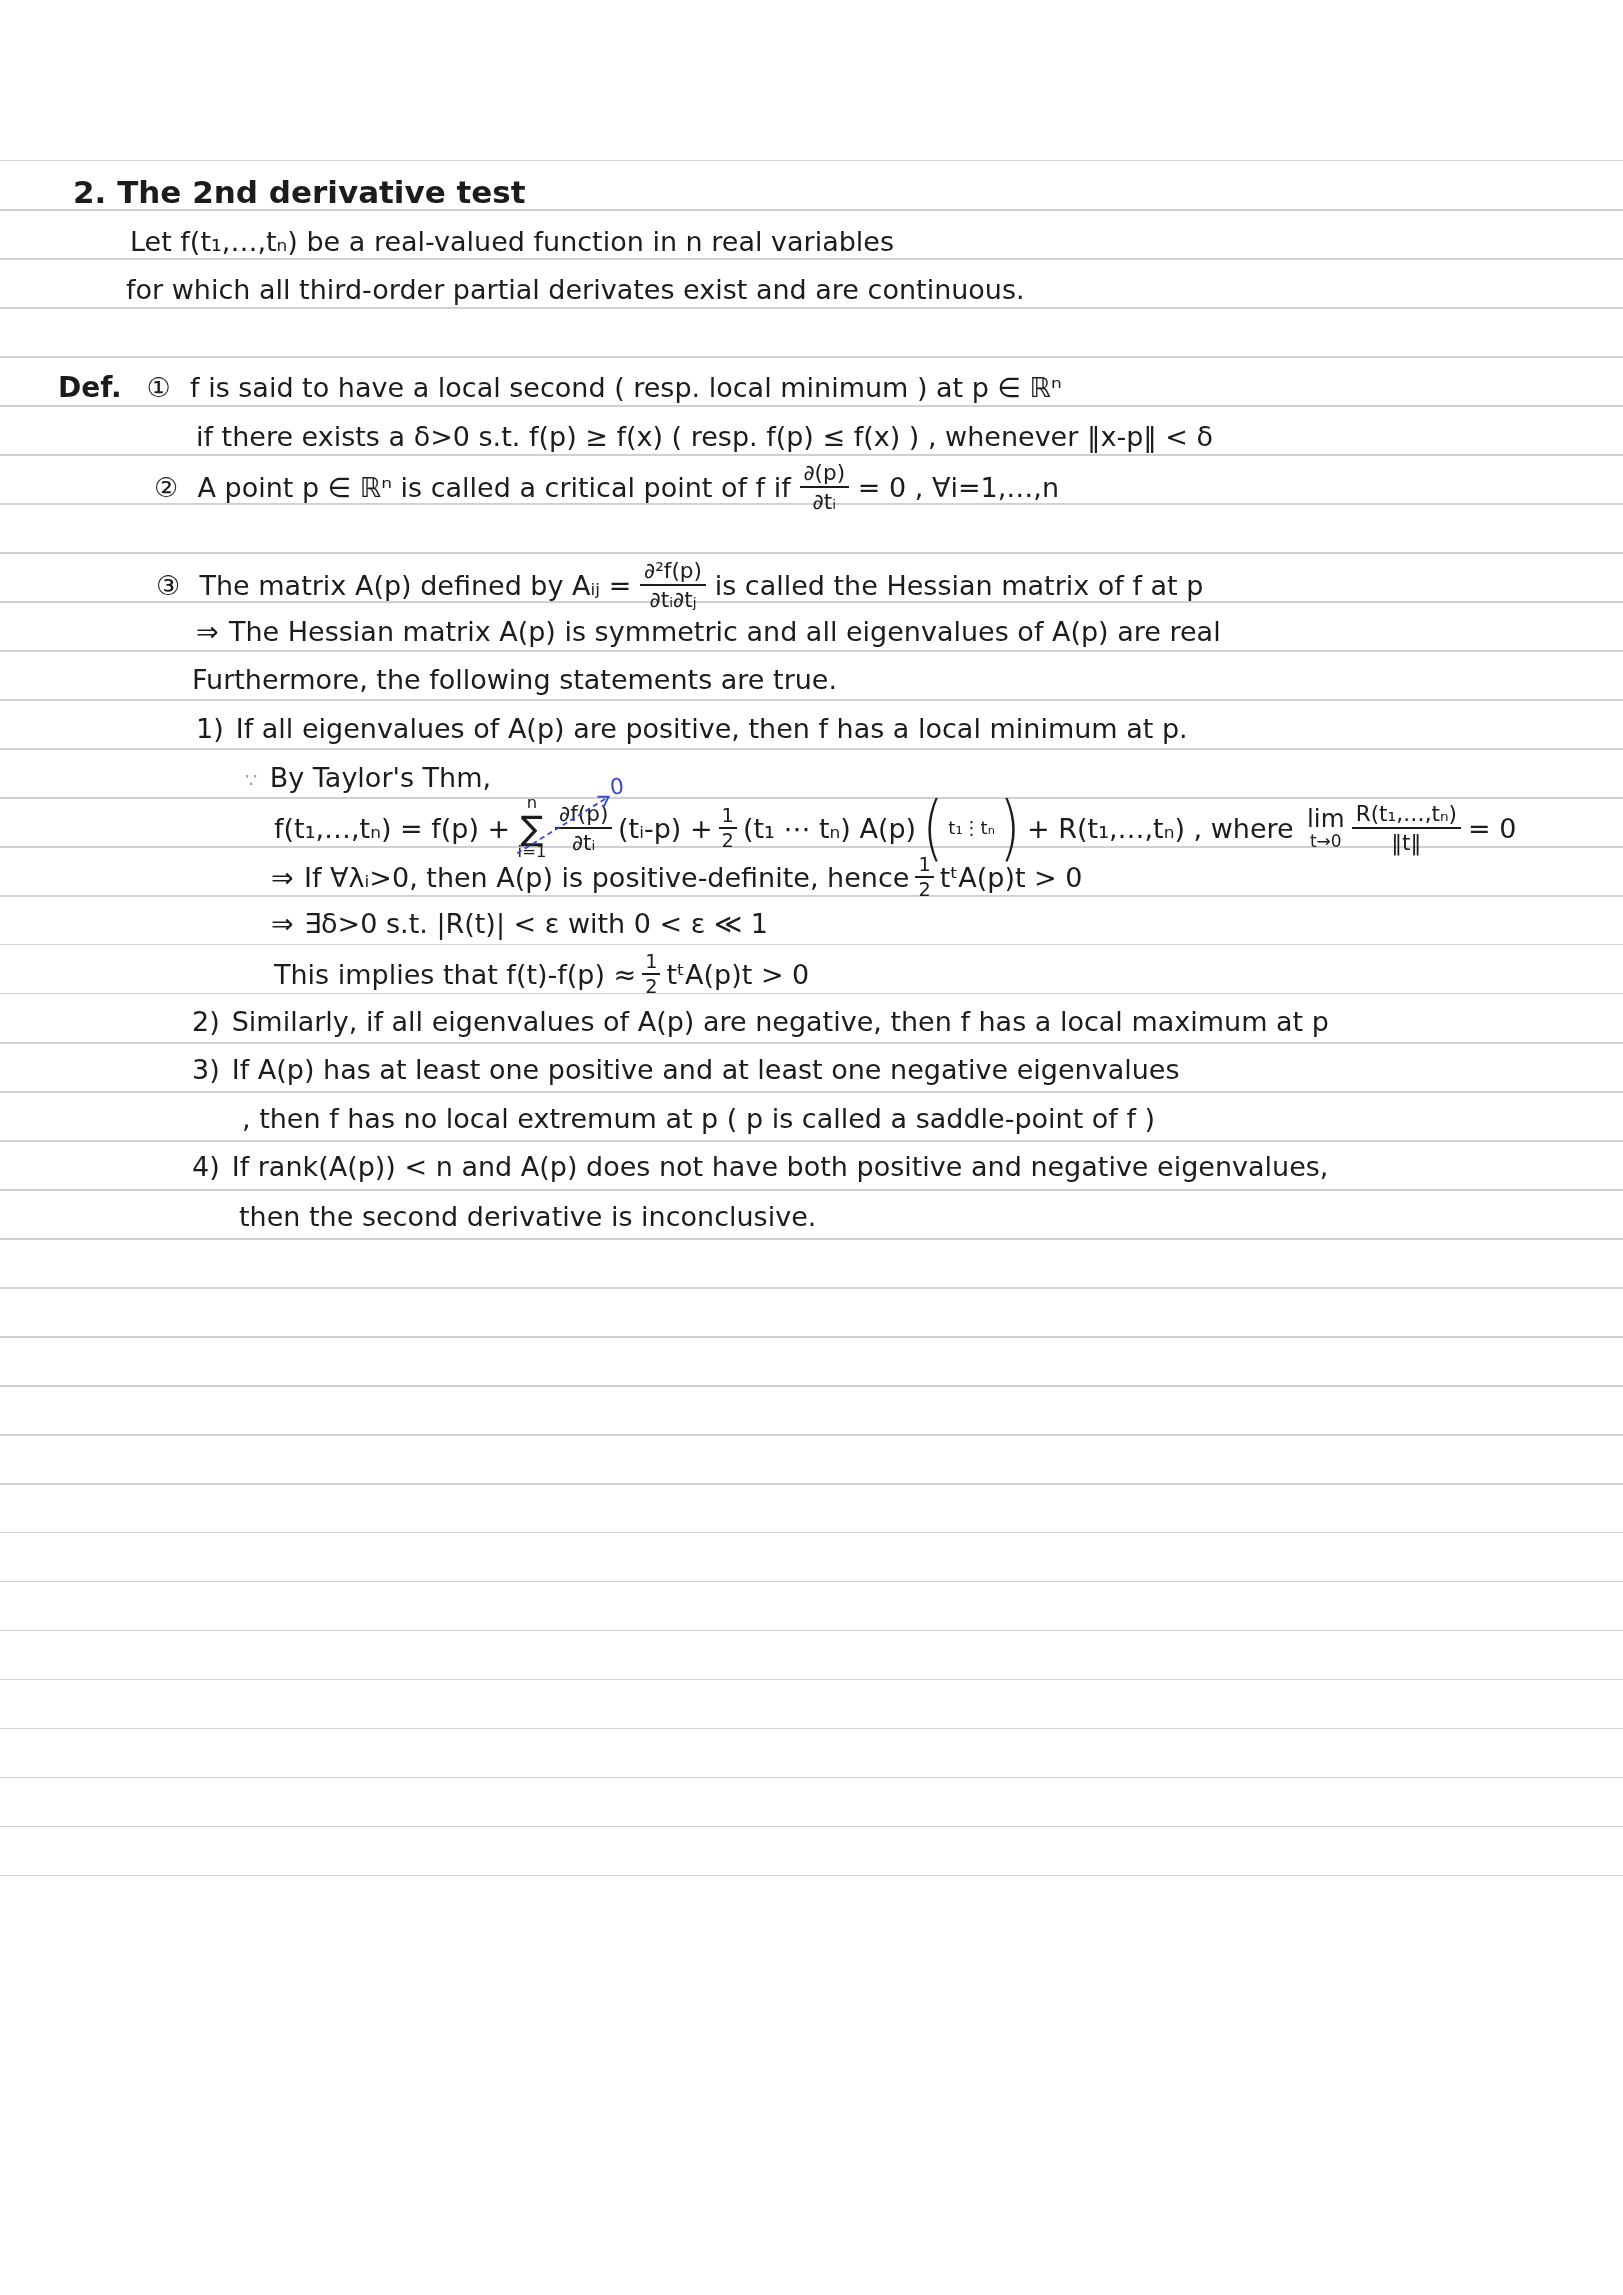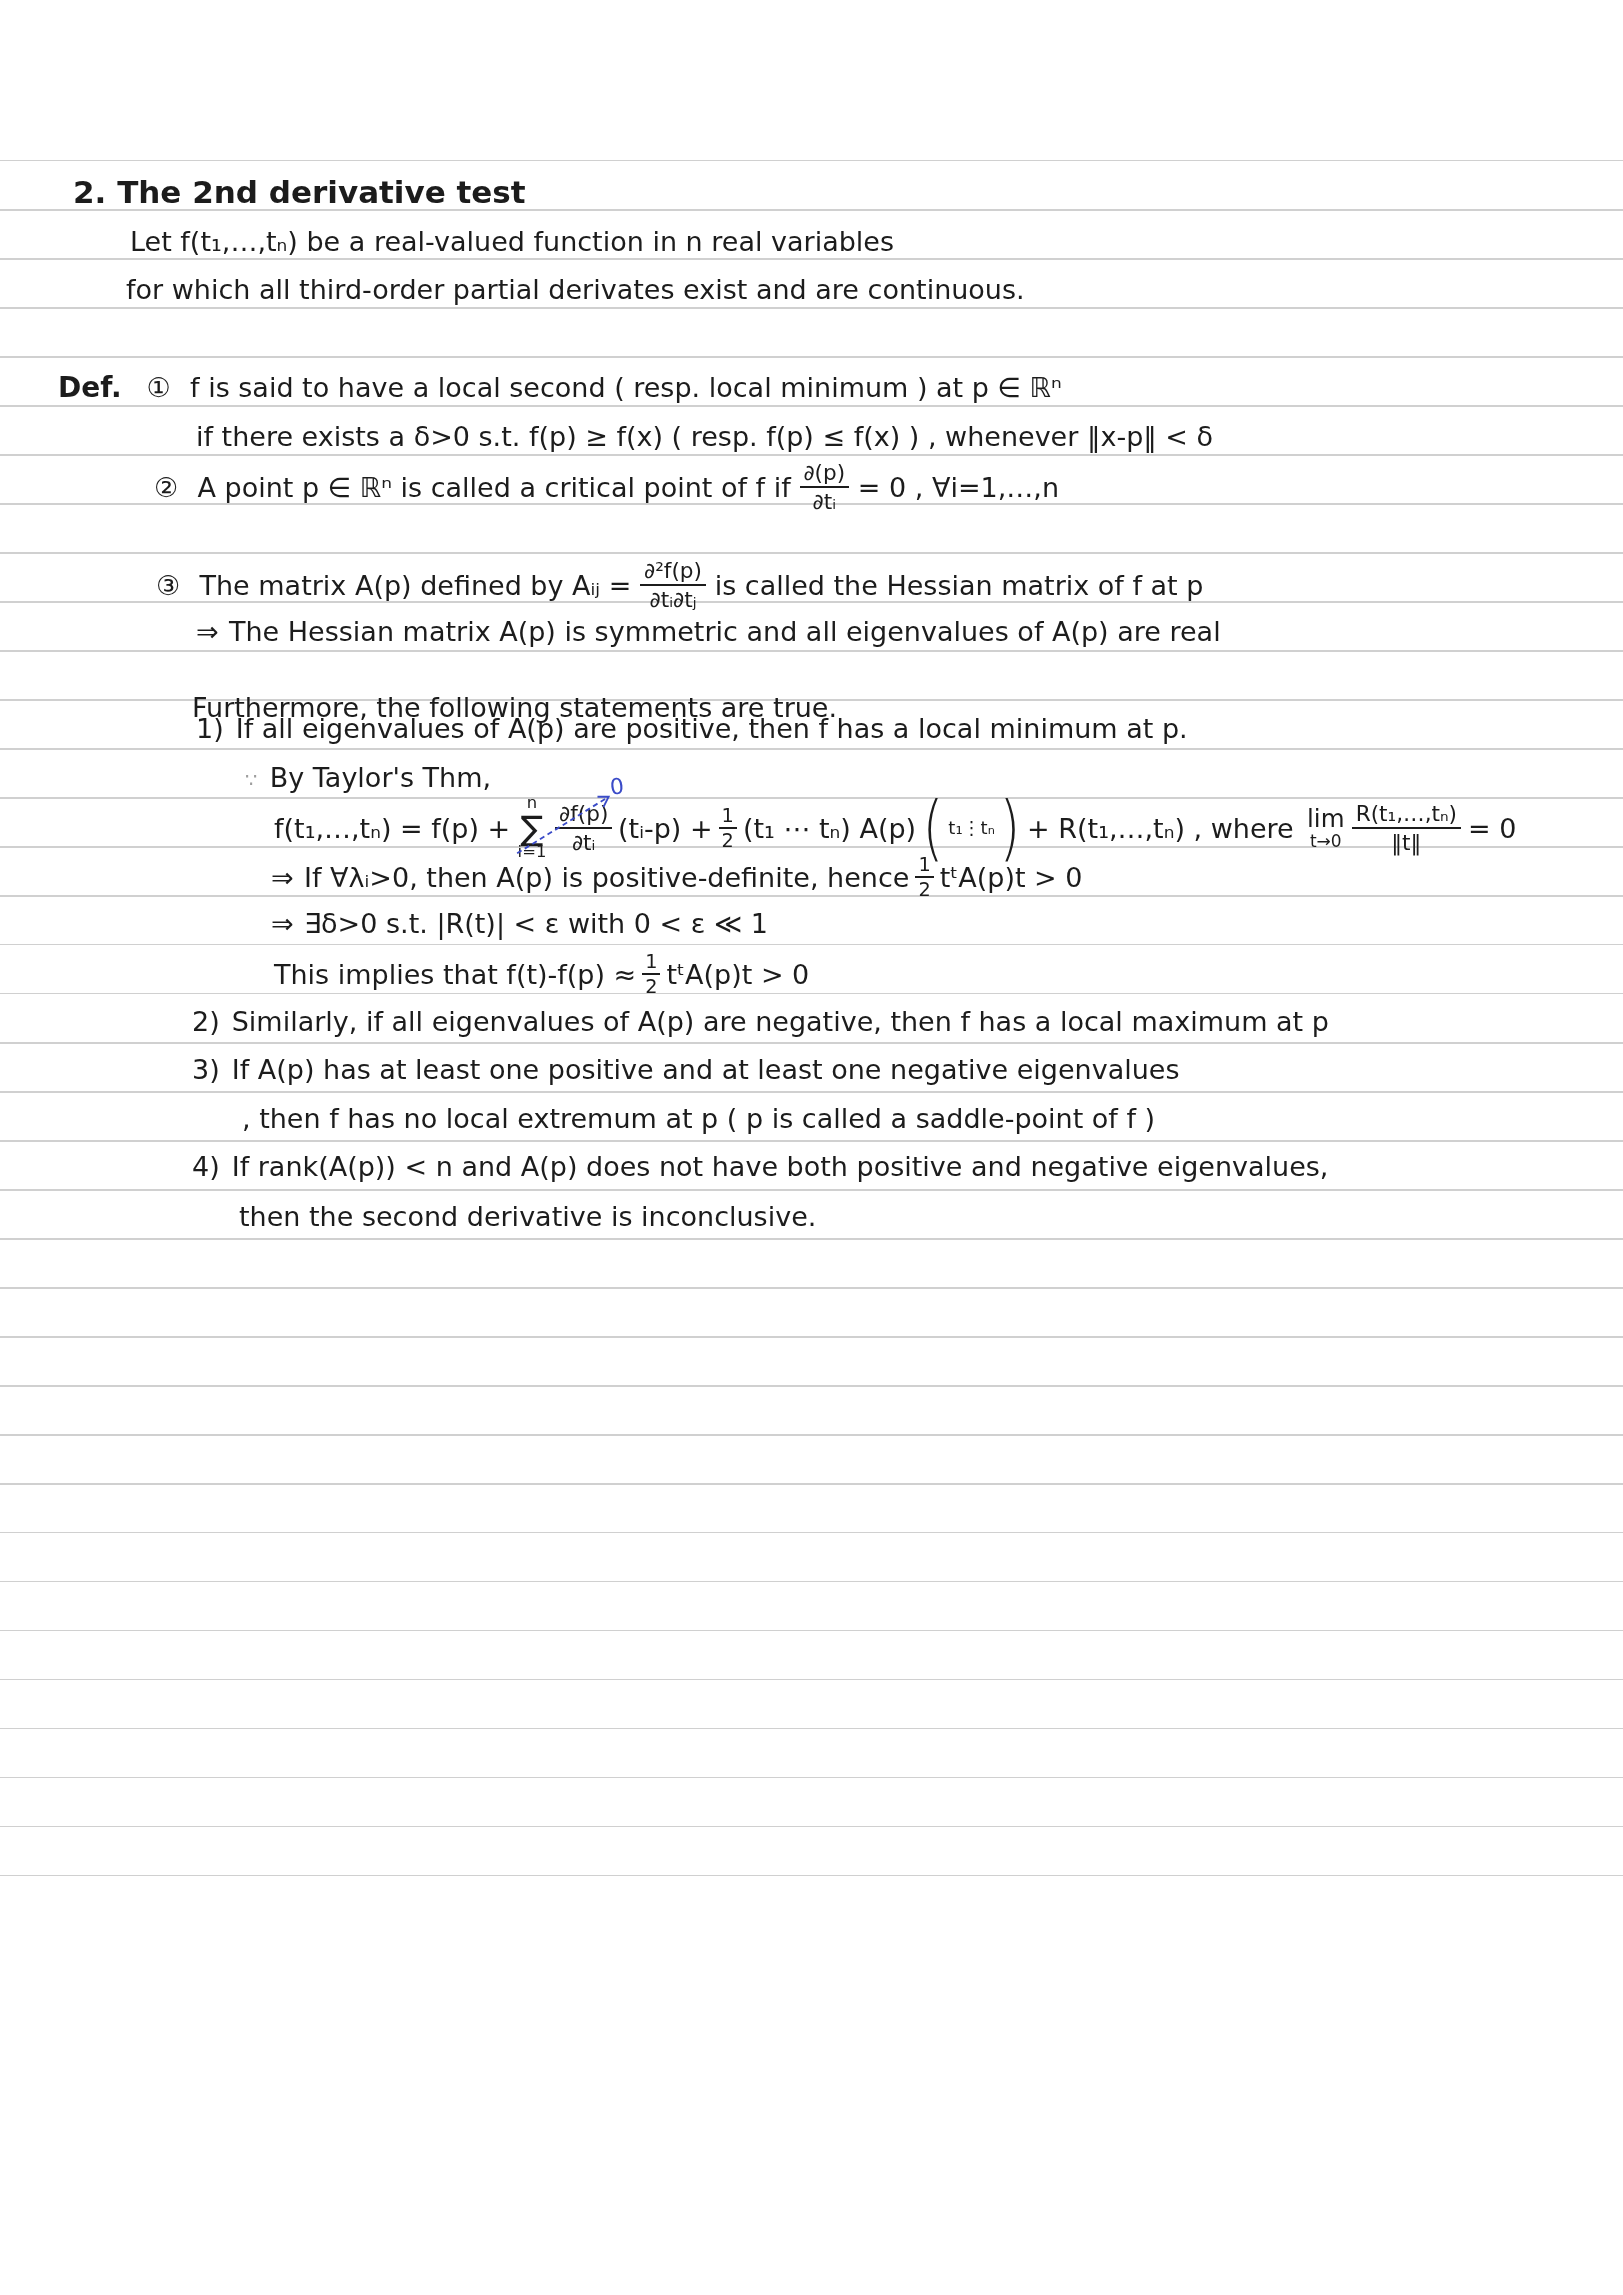--- a/index.html
+++ b/index.html
@@ -93,21 +93,21 @@
       <span class="num">∂²f(p)</span>
       <span class="den">∂tᵢ∂tⱼ</span>
     </span>
     <span>is called the Hessian matrix of f at p</span>
   </div>
 
   <div class="row" style="left:196px;top:616px;">
     <span class="arrowtok">⇒</span>
     <span>The Hessian matrix A(p) is symmetric and all eigenvalues of A(p) are real</span>
   </div>
-  <div class="txt" style="left:192px;top:692px;">Furthermore, the following statements are true.</div>
+  <div class="txt" style="left:192px;top:664px;">Furthermore, the following statements are true.</div>
 
   <div class="row" style="left:196px;top:713px;">
     <span>1)</span>
     <span class="gap-l">If all eigenvalues of A(p) are positive, then f has a local minimum at p.</span>
   </div>
 
   <div class="row" style="left:245px;top:762px;">
     <span class="because">∵</span>
     <span class="gap-l">By Taylor's Thm,</span>
   </div>

